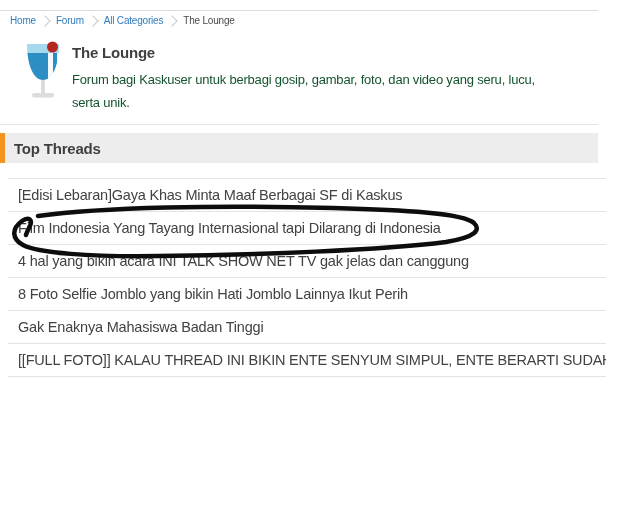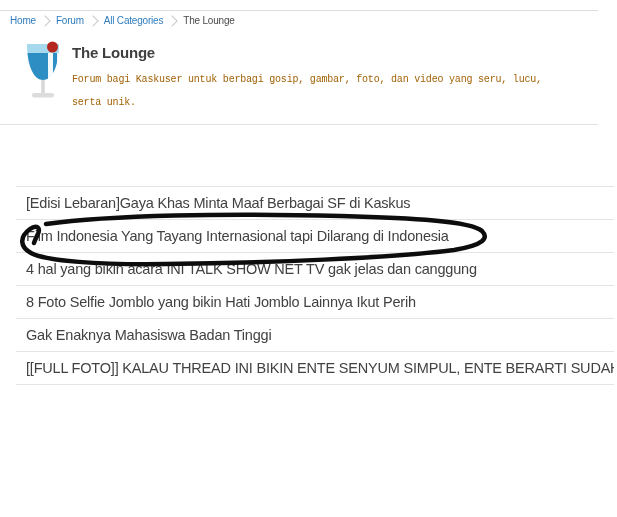--- a/index.html
+++ b/index.html
@@ -37,22 +37,22 @@
 
   
   .category-header { position: absolute; left: 24px; top: 40px; width: 560px; }
   .glass-icon { position: absolute; left: 0; top: 0; width: 38px; height: 62px; }
   .category-text { position: absolute; left: 48px; top: 4px; width: 526px; }
   .category-title {
     margin: 0; font-size: 15px; font-weight: bold; color: #3f3f3f;
     letter-spacing: -0.2px;
   }
   .category-desc {
-    margin: 7px 0 0 0; font-size: 10px; color: #a16207;
-    line-height: 23px; letter-spacing: -0.2px; font-family: Liberation Mono, monospace;
+    margin: 7px 0 0 0; font-size: 13px; color: #14532d;
+    line-height: 23px; letter-spacing: -0.2px;
   }
   .category-desc span { display: block; }
 
   .divider {
     position: absolute; left: 0; top: 124px;
     width: 598px; height: 1px; background: #e3e3e3;
   }
 
   
   .section-header {
@@ -64,21 +64,21 @@
     width: 5px; height: 30px; background: #f6921e; flex: 0 0 auto;
   }
   .section-header .label {
     font-size: 15px; font-weight: bold; color: #3f3f3f;
     margin-left: 9px; letter-spacing: -0.2px;
   }
 
   
   .thread-list {
     position: absolute; left: 0; top: 170px;
-    width: 598px; margin: 16px; padding: 0; list-style: none;
+    width: 598px; margin: 8px; padding: 0; list-style: none;
     border-top: 1px solid #e4e4e4;
   }
   .thread-list li {
     height: 33px; line-height: 33px;
     border-bottom: 1px solid #e4e4e4;
     padding-left: 10px; box-sizing: border-box;
     font-size: 14.5px; color: #424242; letter-spacing: -0.2px;
     white-space: nowrap; overflow: hidden;
     cursor: pointer;
   }
@@ -133,20 +133,24 @@
       <h1 class="category-title">The Lounge</h1>
       <p class="category-desc">
         <span>Forum bagi Kaskuser untuk berbagi gosip, gambar, foto, dan video yang seru, lucu,</span>
         <span>serta unik.</span>
       </p>
     </div>
   </section>
 
   <div class="divider"></div>
 
+  <div class="section-header">
+    <span class="accent-bar"></span>
+    <span class="label">Top Threads</span>
+  </div>
 
   <ul class="thread-list">
     <li>[Edisi Lebaran]Gaya Khas Minta Maaf Berbagai SF di Kaskus</li>
     <li>Film Indonesia Yang Tayang Internasional tapi Dilarang di Indonesia</li>
     <li>4 hal yang bikin acara INI TALK SHOW NET TV gak jelas dan canggung</li>
     <li>8 Foto Selfie Jomblo yang bikin Hati Jomblo Lainnya Ikut Perih</li>
     <li>Gak Enaknya Mahasiswa Badan Tinggi</li>
     <li>[[FULL FOTO]] KALAU THREAD INI BIKIN ENTE SENYUM SIMPUL, ENTE BERARTI SUDAH TUA</li>
 
     <svg class="circle-annotation" viewBox="0 0 482 58">

